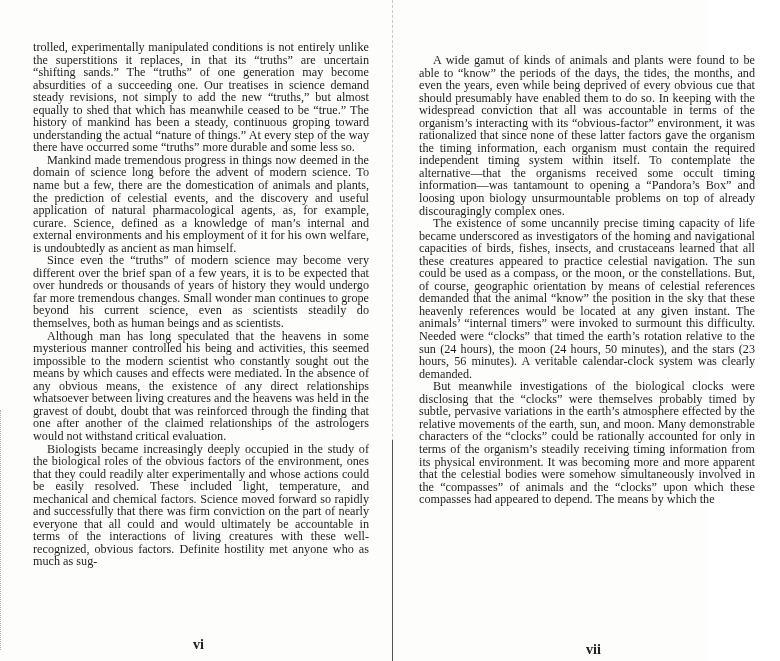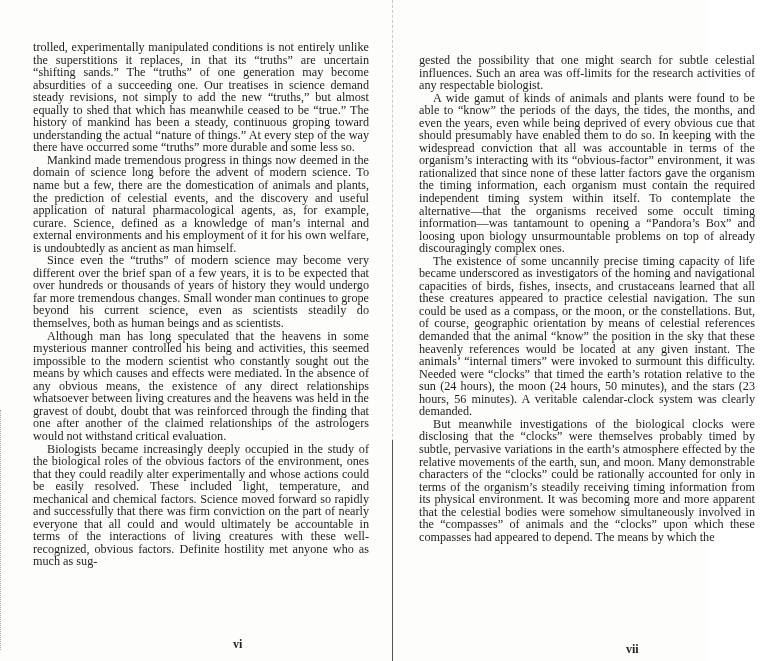--- a/index.html
+++ b/index.html
@@ -17,24 +17,23 @@
     text-align: justify;
     hyphens: none;
   }
   .page-left .text-block { left: 33px; top: 41px; width: 336px; }
   .page-right .text-block { left: 29px; top: 54px; width: 336px; }
   .para { margin: 0; text-indent: 0; }
   .para.indent { text-indent: 14px; }
   .folio {
     position: absolute;
     font-family: "Liberation Serif", "DejaVu Serif", serif;
-    font-size: 12px;
+    font-size: 14px;
     color: #222;
     font-weight: bold;
-    margin-left: 40px;
   }
   .page-left .folio { left: 193px; top: 637px; }
   .page-right .folio { left: 196px; top: 642px; }
   .gutter {
     position: absolute; left: 392px; top: 0; width: 0; height: 661px;
     border-left: 1px dashed #c9c9c9;
   }
   .gutter-dark {
     position: absolute; left: 392px; top: 440px; width: 0; height: 221px;
     border-left: 1.5px solid #555;
@@ -59,20 +58,19 @@
       <p class="para indent">Biologists became increasingly deeply occupied in the study of the biological roles of the obvious factors of the environ­ment, ones that they could readily alter experimentally and whose actions could be easily resolved. These included light, temperature, and mechanical and chemical factors. Science moved forward so rapidly and successfully that there was firm conviction on the part of nearly everyone that all could and would ultimately be accountable in terms of the interac­tions of living creatures with these well-recognized, obvious factors. Definite hostility met anyone who as much as sug-</p>
     </div>
     <div class="folio">vi</div>
   </div>
 
   <div class="gutter"></div>
   <div class="gutter-dark"></div>
 
   <div class="page page-right">
     <div class="text-block">
-      <p class="para">gested the possibility that one might search for subtle celestial influences. Such an area was off-limits for the research activi­ties of any respectable biologist.</p>
       <p class="para indent">A wide gamut of kinds of animals and plants were found to be able to “know” the periods of the days, the tides, the months, and even the years, even while being deprived of every obvious cue that should presumably have enabled them to do so. In keeping with the widespread conviction that all was accountable in terms of the organism’s interacting with its “obvious-factor” environment, it was rationalized that since none of these latter factors gave the organism the tim­ing information, each organism must contain the required in­dependent timing system within itself. To contemplate the al­ternative—that the organisms received some occult timing information—was tantamount to opening a “Pandora’s Box” and loosing upon biology unsurmountable problems on top of already discouragingly complex ones.</p>
       <p class="para indent">The existence of some uncannily precise timing capacity of life became underscored as investigators of the homing and navigational capacities of birds, fishes, insects, and crusta­ceans learned that all these creatures appeared to practice celestial navigation. The sun could be used as a compass, or the moon, or the constellations. But, of course, geographic orientation by means of celestial references demanded that the animal “know” the position in the sky that these heavenly references would be located at any given instant. The ani­mals’ “internal timers” were invoked to surmount this diffi­culty. Needed were “clocks” that timed the earth’s rotation relative to the sun (24 hours), the moon (24 hours, 50 min­utes), and the stars (23 hours, 56 minutes). A veritable cal­endar-clock system was clearly demanded.</p>
       <p class="para indent">But meanwhile investigations of the biological clocks were disclosing that the “clocks” were themselves probably timed by subtle, pervasive variations in the earth’s atmosphere effected by the relative movements of the earth, sun, and moon. Many demonstrable characters of the “clocks” could be rationally accounted for only in terms of the organism’s steadily receiving timing information from its physical envi­ronment. It was becoming more and more apparent that the celestial bodies were somehow simultaneously involved in the “compasses” of animals and the “clocks” upon which these compasses had appeared to depend. The means by which the</p>
     </div>
     <div class="folio">vii</div>
   </div>
 </div>
 
 </body></html>

